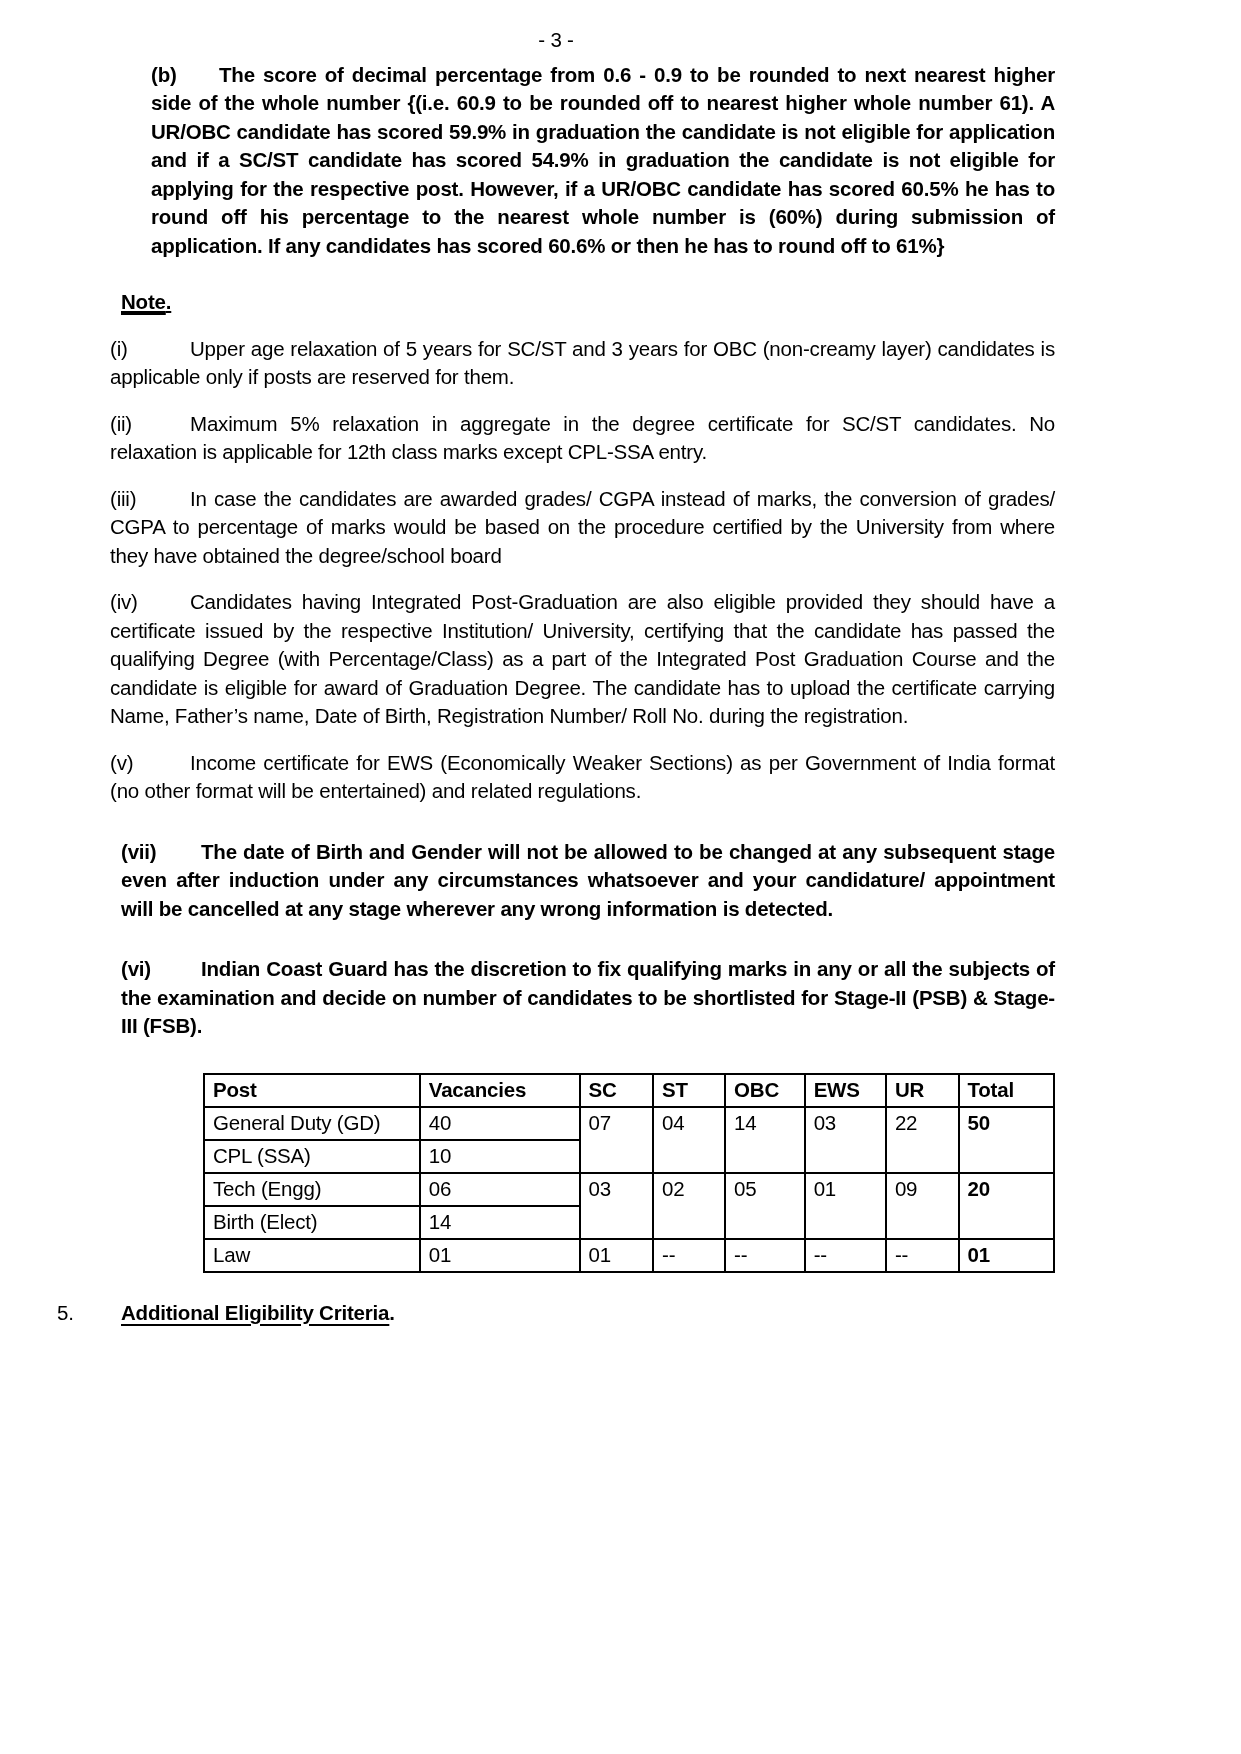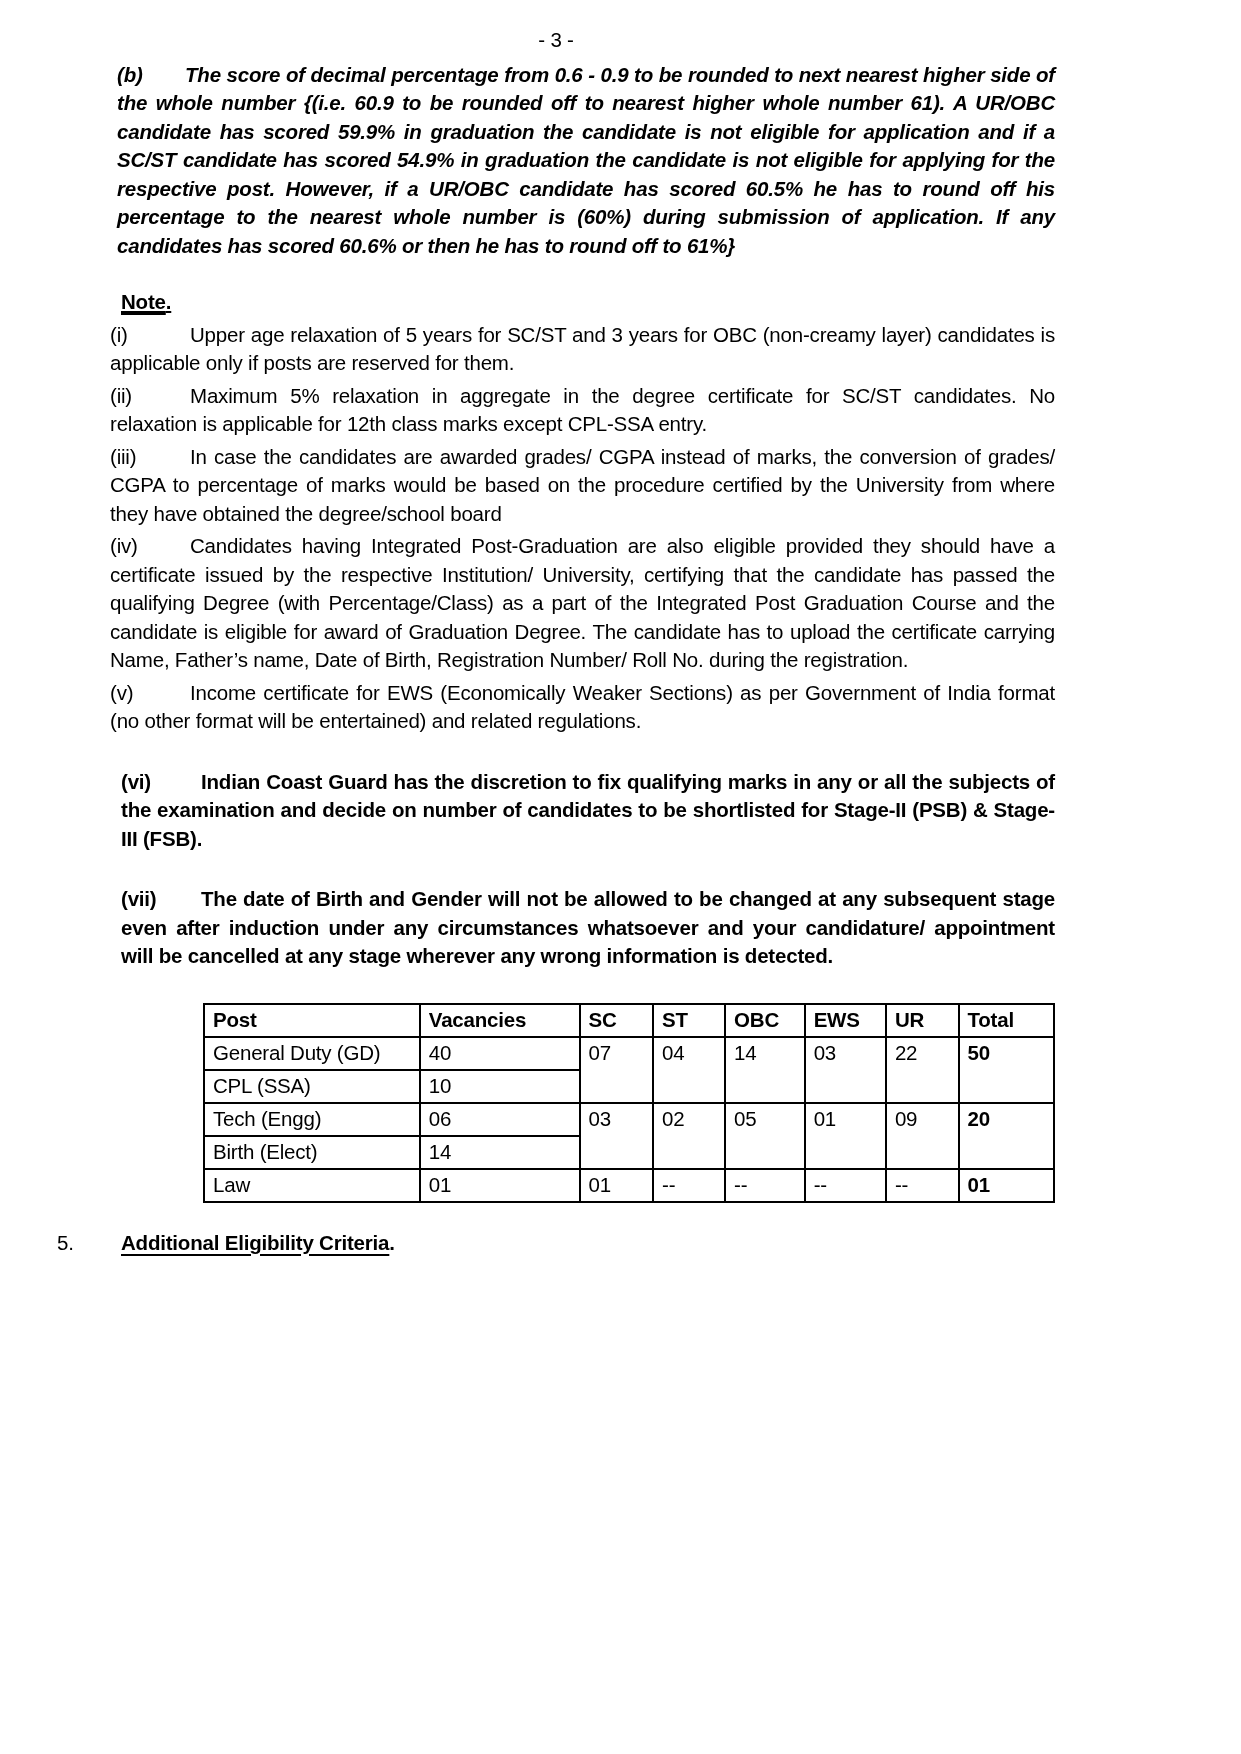--- a/index.html
+++ b/index.html
@@ -29,23 +29,23 @@
   .u {
     text-decoration: underline;
     text-decoration-thickness: 2px;
     text-underline-offset: 4px;
   }
   .lbl { display: inline-block; }
   .lbl-b     { min-width: 68px; }
   .lbl-item  { min-width: 80px; }
   .lbl-num   { min-width: 64px; }
   .lbl-a     { min-width: 67px; }
-  .para-b { margin-left: 60px; font-style: italic; }
+  .para-b { margin-left: 94px; }
   .note-heading { margin: 28px 0 0 64px; font-weight: bold; text-decoration: underline; }
-  .item { margin-top: 4px; margin-left: 53px; }
+  .item { margin-top: 18px; margin-left: 53px; }
   .item.bold { margin-top: 32px; margin-left: 64px; }
   .section-para { margin-top: 22px; }
   .tabgap { display: inline-block; width: 30px; }
   table.vtable {
     border-collapse: collapse;
     margin: 32px 0 0 146px;
     table-layout: fixed;
   }
   table.vtable th, table.vtable td {
     border: 2px solid #000;
@@ -73,22 +73,22 @@
   <p class="para para-b bold"><span class="lbl lbl-b">(b)</span><span>The score of decimal percentage from 0.6 - 0.9 to be rounded to next nearest higher side of the whole number {(i.e. 60.9 to be rounded off to nearest higher whole number 61). A UR/OBC candidate has scored 59.9% in graduation the candidate is not eligible for application and if a SC/ST candidate has scored 54.9% in graduation the candidate is not eligible for applying for the respective post. However, if a UR/OBC candidate has scored 60.5% he has to round off his percentage to the nearest whole number is (60%) during submission of application. If any candidates has scored 60.6% or then he has to round off to 61%}</span></p>
 
   <p class="para note-heading"><span class="u">Note</span><span>.</span></p>
 
   <div id="notes-list">
       <p class="para item"><span class="lbl lbl-item">(i)</span><span>Upper age relaxation of 5 years for SC/ST and 3 years for OBC (non-creamy layer) candidates is applicable only if posts are reserved for them.</span></p>
       <p class="para item"><span class="lbl lbl-item">(ii)</span><span>Maximum 5% relaxation in aggregate in the degree certificate for SC/ST candidates. No relaxation is applicable for 12th class marks except CPL-SSA entry.</span></p>
       <p class="para item"><span class="lbl lbl-item">(iii)</span><span>In case the candidates are awarded grades/ CGPA instead of marks, the conversion of grades/ CGPA to percentage of marks would be based on the procedure certified by the University from where they have obtained the degree/school board</span></p>
       <p class="para item"><span class="lbl lbl-item">(iv)</span><span>Candidates having Integrated Post-Graduation are also eligible provided they should have a certificate issued by the respective Institution/ University, certifying that the candidate has passed the qualifying Degree (with Percentage/Class) as a part of the Integrated Post Graduation Course and the candidate is eligible for award of Graduation Degree. The candidate has to upload the certificate carrying Name, Father’s name, Date of Birth, Registration Number/ Roll No. during the registration.</span></p>
       <p class="para item"><span class="lbl lbl-item">(v)</span><span>Income certificate for EWS (Economically Weaker Sections) as per Government of India format (no other format will be entertained) and related regulations.</span></p>
+      <p class="para item bold"><span class="lbl lbl-item">(vii)</span><span>The date of Birth and Gender will not be allowed to be changed at any subsequent stage even after induction under any circumstances whatsoever and your candidature/ appointment will be cancelled at any stage wherever any wrong information is detected.</span></p>
       <p class="para item bold"><span class="lbl lbl-item">(vi)</span><span>Indian Coast Guard has the discretion to fix qualifying marks in any or all the subjects of the examination and decide on number of candidates to be shortlisted for Stage-II (PSB) &amp; Stage-III (FSB).</span></p>
-      <p class="para item bold"><span class="lbl lbl-item">(vii)</span><span>The date of Birth and Gender will not be allowed to be changed at any subsequent stage even after induction under any circumstances whatsoever and your candidature/ appointment will be cancelled at any stage wherever any wrong information is detected.</span></p>
     </div>
 
 
   <table class="vtable" id="vacancy-table">
     <colgroup id="vtable-cols">
         <col style="width: 233px;">
         <col style="width: 185px;">
         <col style="width: 89px;">
         <col style="width: 88px;">
         <col style="width: 89px;">

